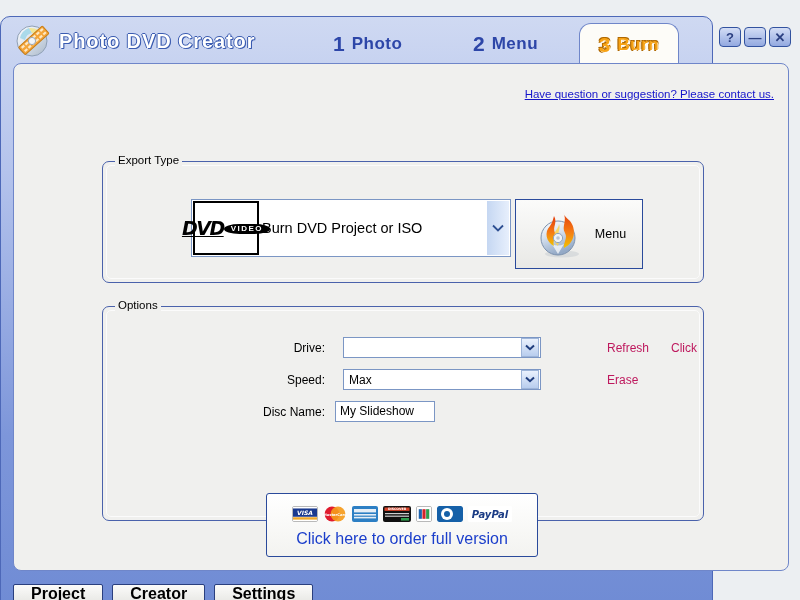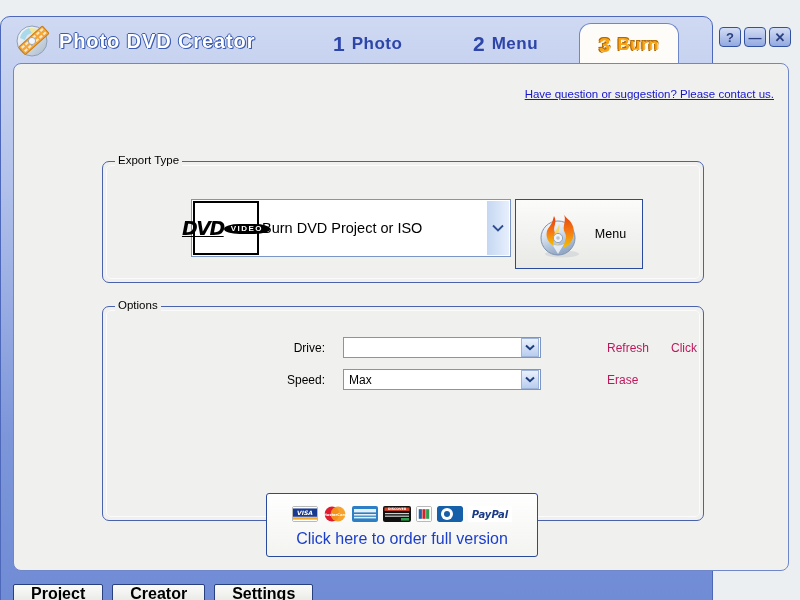--- a/index.html
+++ b/index.html
@@ -411,20 +411,24 @@
           <div class="cval">Max</div>
           <div class="carrow">
             <svg width="10" height="7" viewBox="0 0 10 7">
                 <path d="M1 1.5 L5 5.2 L9 1.5" fill="none" stroke="#1f3d7d" stroke-width="2"></path>
               </svg>
           </div>
         </div>
         <div class="opt-action" style="left:504px;">Erase</div>
       </div>
 
+      <div class="opt-row" style="top:94px;">
+        <div class="opt-label">Disc Name:</div>
+        <div class="opt-input">My Slideshow</div>
+      </div>
     </div>
 
     <div id="order-box">
       <div id="payment-icons">
 
         <span class="card" style="width:26px;background:#fff;border:1px solid #b9b9b9;">
           <svg width="26" height="16" viewBox="0 0 26 16">
             <rect width="26" height="16" fill="#ffffff"></rect>
             <rect y="2" width="26" height="9" fill="#1a3a8f"></rect>
             <text x="13" y="9.5" font-family="DejaVu Sans" font-size="6.5" font-weight="bold" font-style="italic" fill="#ffffff" text-anchor="middle">VISA</text>

